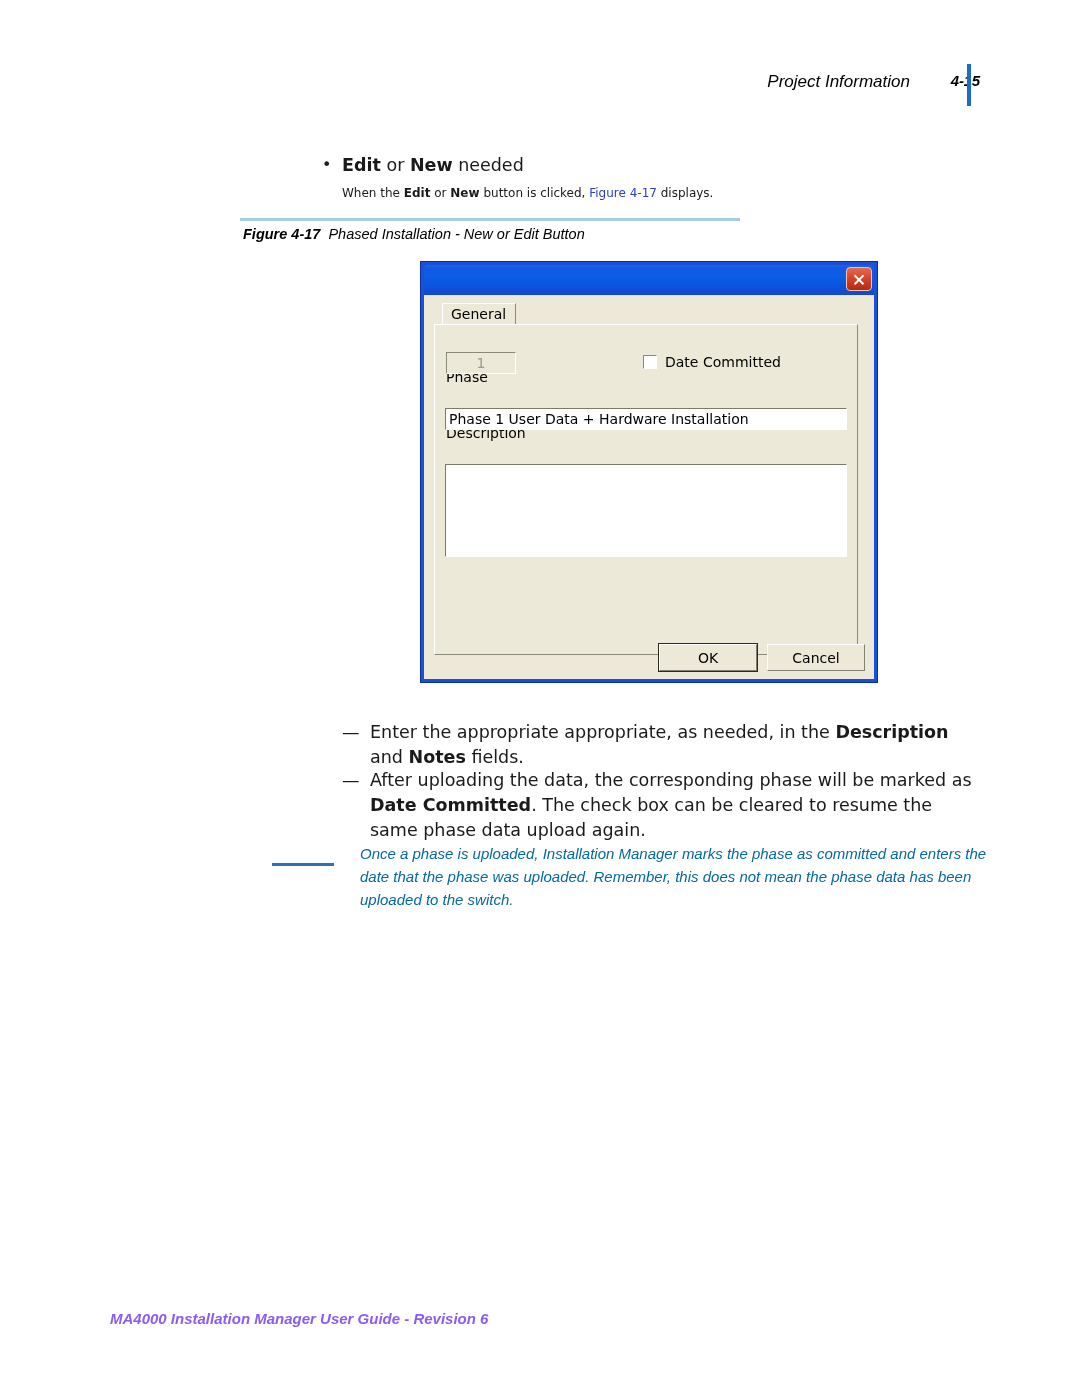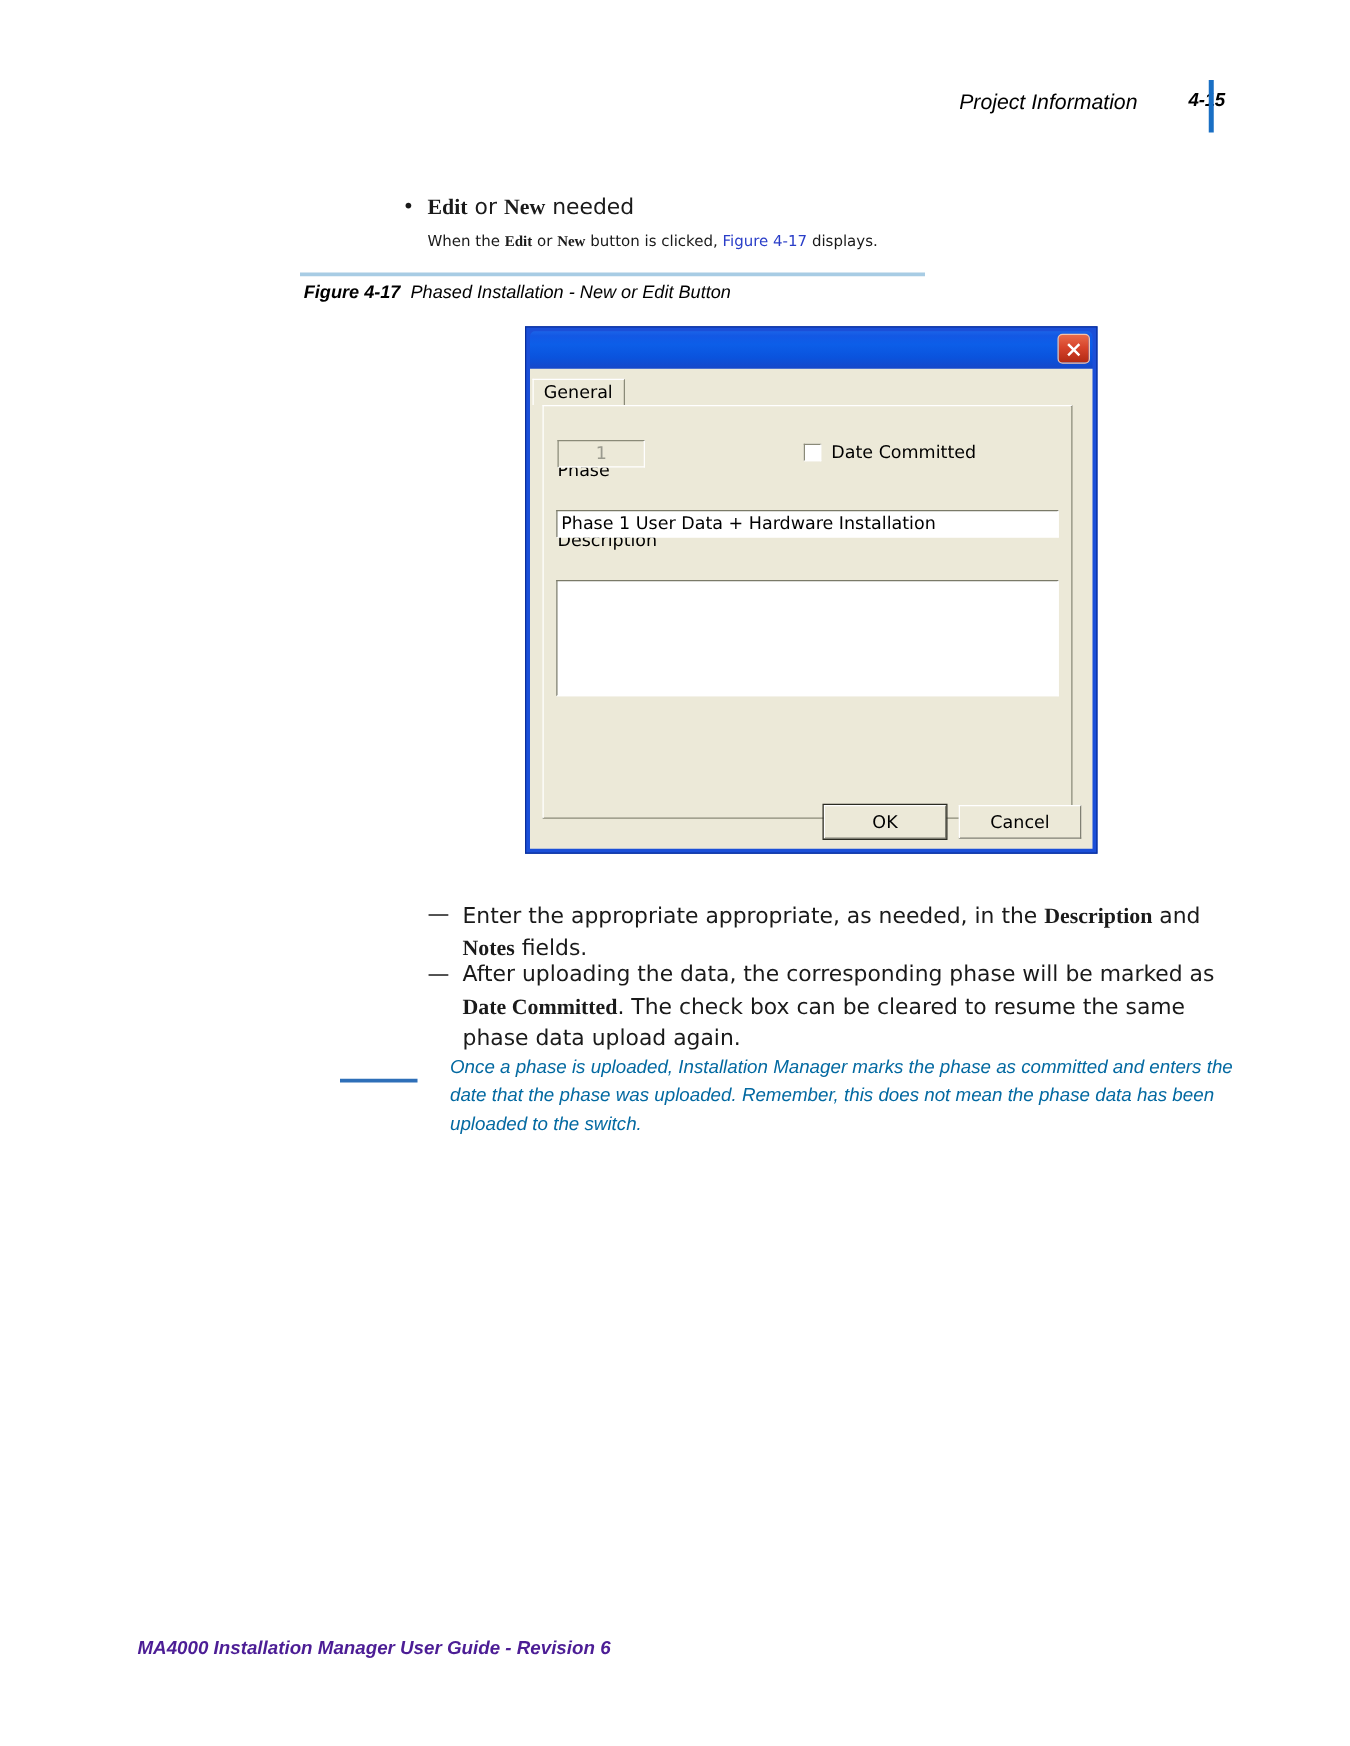--- a/index.html
+++ b/index.html
@@ -82,21 +82,21 @@
     position: absolute;
     left: 342px;
     top: 180px;
     width: 680px;
     font-size: 12px;
     line-height: 26px;
     color: #1a1a1a;
     white-space: nowrap;
   }
   .link-blue { color: #2a3ec8; }
-  b, .b { font-weight: bold; font-family: Liberation Serif, serif; }
+  b, .b { font-weight: bold; }
 
   
   .fig-rule {
     position: absolute;
     left: 240px;
     top: 218px;
     width: 500px;
     height: 3px;
     background: #a8cce4;
   }
@@ -156,21 +156,21 @@
     position: relative;
     height: calc(100% - 30px);
     background: #ece9d8;
     box-sizing: border-box;
     padding: 8px;
   }
 
   
   .tabstrip {
     position: absolute;
-    left: 2px;
+    left: 18px;
     top: 8px;
     height: 22px;
   }
   .tab {
     display: inline-block;
     padding: 2px 9px 2px 8px;
     font-family: "DejaVu Sans", sans-serif;
     font-size: 14px;
     background: #ece9d8;
     border-left: 1px solid #ffffff;
@@ -391,21 +391,21 @@
 
   
   .footer {
     position: absolute;
     left: 110px;
     top: 1310px;
     font-family: "Liberation Sans", sans-serif;
     font-size: 15px;
     font-style: italic;
     font-weight: bold;
-    color: #4c1d95;
+    color: #8b5cf6;
     white-space: nowrap;
   }
 </style>
 </head>
 <body>
 
 <div class="page-header">
   <div class="header-title">Project Information</div>
   <div class="header-page">4-15</div>
   <div class="header-bar"></div>

